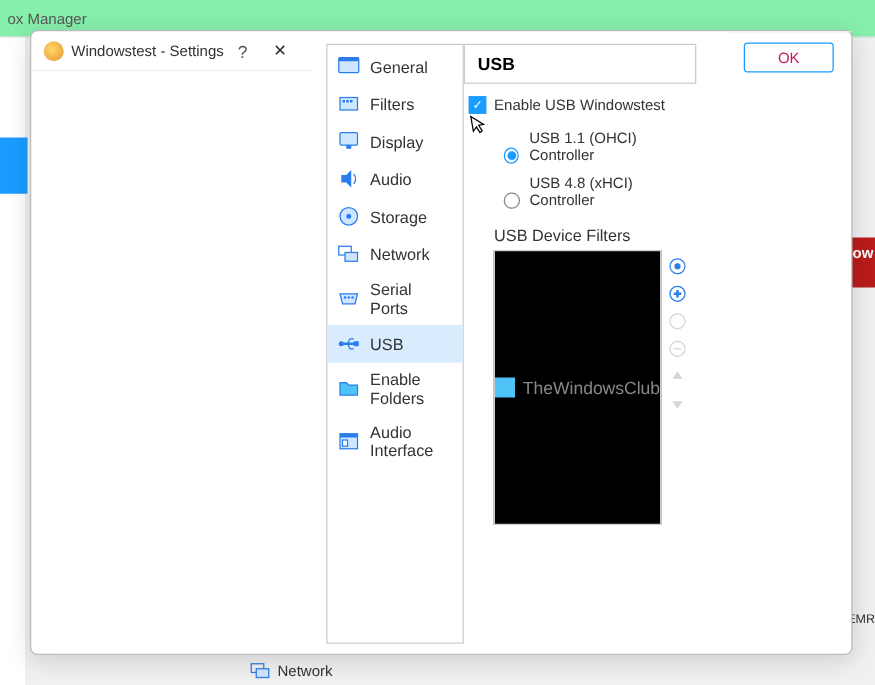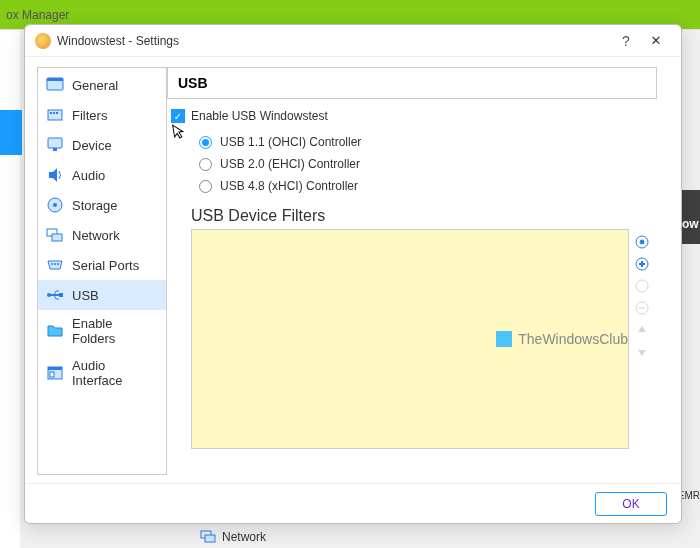--- a/index.html
+++ b/index.html
@@ -1,48 +1,48 @@
 <!DOCTYPE html>
 <html><head>
 <meta charset="utf-8">
 <style>
 * { box-sizing: border-box; font-family: "Segoe UI", Arial, sans-serif; }
 body { margin: 0; width: 700px; height: 548px; background: #f0f0f0; overflow: hidden; position: relative; }
 
 .bg-app {
   position: absolute; top: 0; left: 0; right: 0; height: 30px;
-  background: #84cc16; border-bottom: 1px solid #e0e0e0;
+  background: #86efac; border-bottom: 1px solid #e0e0e0;
   font-size: 12px; color: #555; line-height: 30px; padding-left: 6px;
 }
 .bg-sidebar {
   position: absolute; left: 0; top: 30px; width: 20px; bottom: 0;
   background: #fff;
 }
 .bg-bluebox {
   position: absolute; left: 0; top: 110px; width: 22px; height: 45px;
   background: #1a9cff;
 }
 .bg-right {
   position: absolute; right: 0; top: 190px; width: 20px; height: 40px;
-  background: #404040; color: #fff; font-size: 12px; font-weight: bold;
-  padding: 27px 2px;
+  background: #b91c1c; color: #fff; font-size: 12px; font-weight: bold;
+  padding: 5px 2px;
 }
 .bg-oemr {
   position: absolute; right: 0; top: 490px; font-size: 10px; color: #333;
 }
 .bg-network {
   position: absolute; left: 200px; bottom: 0; height: 22px;
   display: flex; align-items: center; gap: 6px; font-size: 12px; color: #333;
 }
 
 .dialog {
   position: absolute; left: 24px; top: 24px; width: 658px; height: 500px;
   background: #fff; border: 1px solid #bbb; border-radius: 6px;
   box-shadow: 0 4px 20px rgba(0,0,0,0.15);
-  display: flex; flex-direction: column;
+  display: flex; flex-direction: row;
 }
 .titlebar {
   height: 32px; display: flex; align-items: center; padding: 0 10px;
   border-bottom: 1px solid #eee;
 }
 .title-icon {
   width: 16px; height: 16px; margin-right: 6px;
   background: radial-gradient(circle at 40% 40%, #ffd966, #e69138);
   border-radius: 50%;
 }
@@ -74,53 +74,53 @@
 .chk {
   width: 14px; height: 14px; border: 1px solid #1a9cff; background: #1a9cff;
   display: flex; align-items: center; justify-content: center; color: #fff; font-size: 10px;
 }
 .cursor-arrow {
   position: absolute; left: 2px; top: 14px; font-size: 14px; color: #000;
   transform: rotate(-10deg);
 }
 
 .radio-group { margin: 8px 0 10px 28px; }
-.radio-row { display: flex; align-items: center; gap: 8px; padding: 4px 0; font-size: 12px; }
+.radio-row { display: flex; align-items: flex-end; gap: 8px; padding: 4px 0; font-size: 12px; }
 .radio {
   width: 13px; height: 13px; border: 1px solid #888; border-radius: 50%;
   display: flex; align-items: center; justify-content: center;
 }
 .radio.sel { border-color: #1a9cff; }
 .radio.sel::after {
   content: ""; width: 7px; height: 7px; background: #1a9cff; border-radius: 50%;
 }
 
-.filters-label { margin-left: 20px; font-size: 16px; }
+.filters-label { margin-left: 20px; font-size: 13px; }
 .filters-area {
   display: flex; gap: 4px; margin: 4px 0 0 20px; height: 220px;
 }
 .filters-box {
-  flex: 1; border: 1px solid #ccc; background: #fef9c3; position: relative;
+  flex: 1; border: 1px solid #ccc; background: #000000; position: relative;
   display: flex; align-items: center; justify-content: flex-end;
 }
 .watermark { display: flex; align-items: center; gap: 6px; color: #888; font-size: 14px; }
 .wm-ico { width: 16px; height: 16px; background: #4fc3f7; }
 
 .filters-btns { width: 20px; display: flex; flex-direction: column; gap: 4px; padding-top: 4px; }
 .fbtn { width: 18px; height: 18px; display: flex; align-items: center; justify-content: center; font-size: 12px; }
 .fbtn.active svg circle, .fbtn.active svg path { stroke: #2b7de9; }
 .fbtn.dim { opacity: 0.35; }
 
 .footer {
   height: 40px; display: flex; align-items: center; justify-content: flex-end;
   gap: 10px; padding: 0 14px; border-top: 1px solid #eee;
 }
 .btn {
   min-width: 72px; height: 24px; border: 1px solid #aaa; border-radius: 3px;
-  background: #fff; font-size: 12px; color: #6d28d9; cursor: pointer;
+  background: #fff; font-size: 12px; color: #be185d; cursor: pointer;
   display: flex; align-items: center; justify-content: center;
 }
 .btn.primary { border-color: #1a9cff; }
 </style>
 </head>
 <body>
 
 <div class="bg-app">ox Manager</div>
 <div class="bg-sidebar"></div>
 <div class="bg-bluebox"></div>
@@ -167,21 +167,21 @@
           </span>
         <span>Filters</span>
       </div>
       <div class="side-item">
         <span class="side-ico">
             <svg viewBox="0 0 18 18">
               <rect x="2" y="2" width="14" height="10" rx="1" fill="#cfe6ff" stroke="#2b7de9"></rect>
               <rect x="7" y="12" width="4" height="3" fill="#2b7de9"></rect>
             </svg>
           </span>
-        <span>Device</span>
+        <span>Display</span>
       </div>
       <div class="side-item">
         <span class="side-ico">
             <svg viewBox="0 0 18 18">
               <path d="M3 6 L7 6 L11 2 L11 16 L7 12 L3 12 Z" fill="#2b7de9"></path>
               <path d="M13 5 Q16 9 13 13" fill="none" stroke="#2b7de9"></path>
             </svg>
           </span>
         <span>Audio</span>
       </div>
@@ -258,24 +258,20 @@
             <svg width="14" height="16" viewBox="0 0 14 16">
                 <path d="M1 1 L1 13 L4 10 L6 15 L8 14 L6 9 L10 9 Z" fill="#fff" stroke="#000"></path>
               </svg>
           </span>
         </div>
 
         <div class="radio-group">
           <div class="radio-row">
             <div class="radio sel"></div>
             <span>USB 1.1 (OHCI) Controller</span>
-          </div>
-          <div class="radio-row">
-            <div class="radio"></div>
-            <span>USB 2.0 (EHCI) Controller</span>
           </div>
           <div class="radio-row">
             <div class="radio"></div>
             <span>USB 4.8 (xHCI) Controller</span>
           </div>
         </div>
 
         <div class="filters-label">USB Device Filters</div>
         <div class="filters-area">
           <div class="filters-box">

